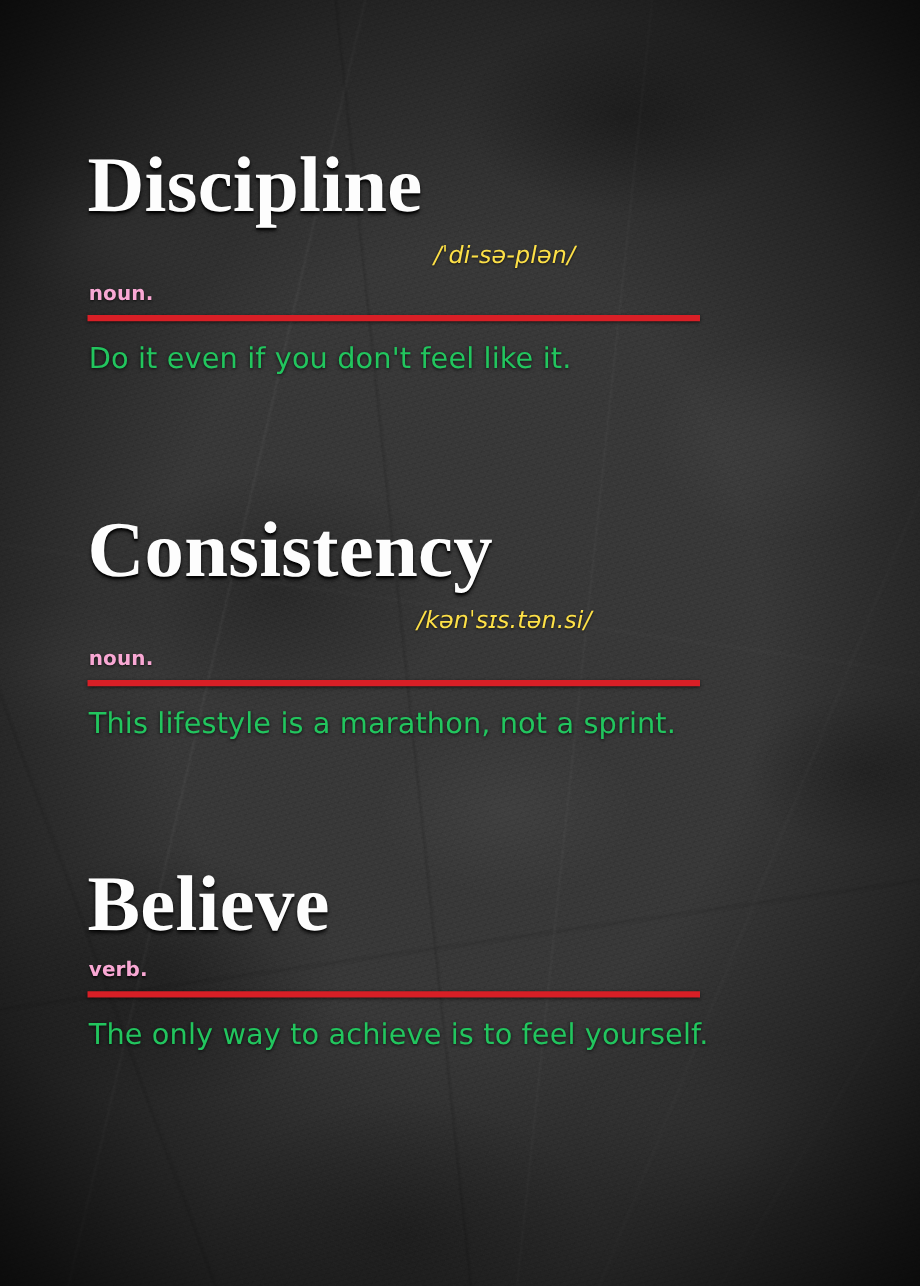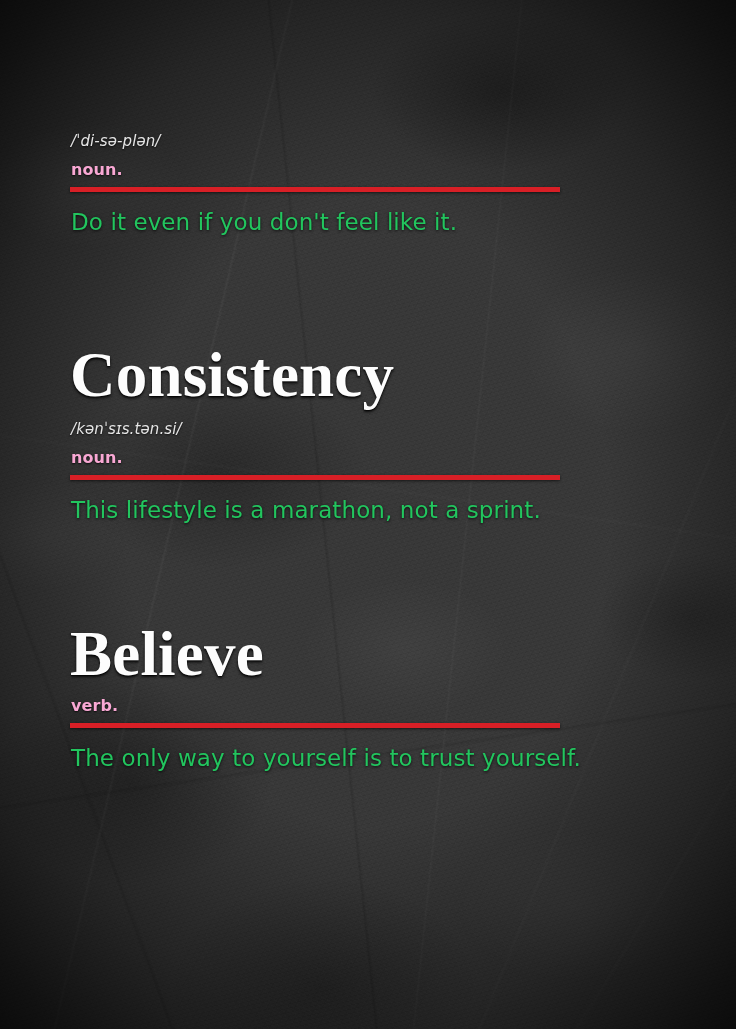--- a/index.html
+++ b/index.html
@@ -97,26 +97,27 @@
     letter-spacing: .2px;
     margin: 0;
     text-shadow:
       0 2px 3px rgba(0,0,0,.78),
       0 1px 1px rgba(0,0,0,.65);
   }
 
   .phonetic {
     font-family: "DejaVu Sans", sans-serif;
     font-style: italic;
-    font-size: 15px;
+    font-size: 19px;
     line-height: 1;
-    color: #e5e5e5;
+    color: #fde047;
     margin: 16px 0 0 1px;
     letter-spacing: .1px;
     text-shadow: 0 1px 2px rgba(0,0,0,.7);
+    text-align: center;
   }
 
   .pos {
     font-family: "DejaVu Sans", sans-serif;
     font-weight: 700;
     font-size: 16px;
     line-height: 1;
     color: #f9a8d4;
     margin: 13px 0 0 1px;
     letter-spacing: .1px;
@@ -148,20 +149,21 @@
 <div class="poster">
 
   <div class="tex tex-mottle"></div>
   <div class="tex tex-grain"></div>
   <div class="tex tex-scratch"></div>
   <div class="tex tex-vignette"></div>
 
   <div class="content">
 
     <div class="entry">
+      <h1 class="word">Discipline</h1>
       <div class="phonetic">/ˈdi-sə-plən/</div>
       <div class="pos">noun.</div>
       <div class="rule"></div>
       <div class="definition">Do it even if you don't feel like it.</div>
     </div>
 
     <div class="entry-gap-1"></div>
 
     <div class="entry">
       <h1 class="word">Consistency</h1>
@@ -170,17 +172,17 @@
       <div class="rule"></div>
       <div class="definition">This lifestyle is a marathon, not a sprint.</div>
     </div>
 
     <div class="entry-gap-2"></div>
 
     <div class="entry">
       <h1 class="word">Believe</h1>
       <div class="pos">verb.</div>
       <div class="rule"></div>
-      <div class="definition">The only way to yourself is to trust yourself.</div>
+      <div class="definition">The only way to achieve is to feel yourself.</div>
     </div>
 
   </div>
 </div>
 
 </body></html>

